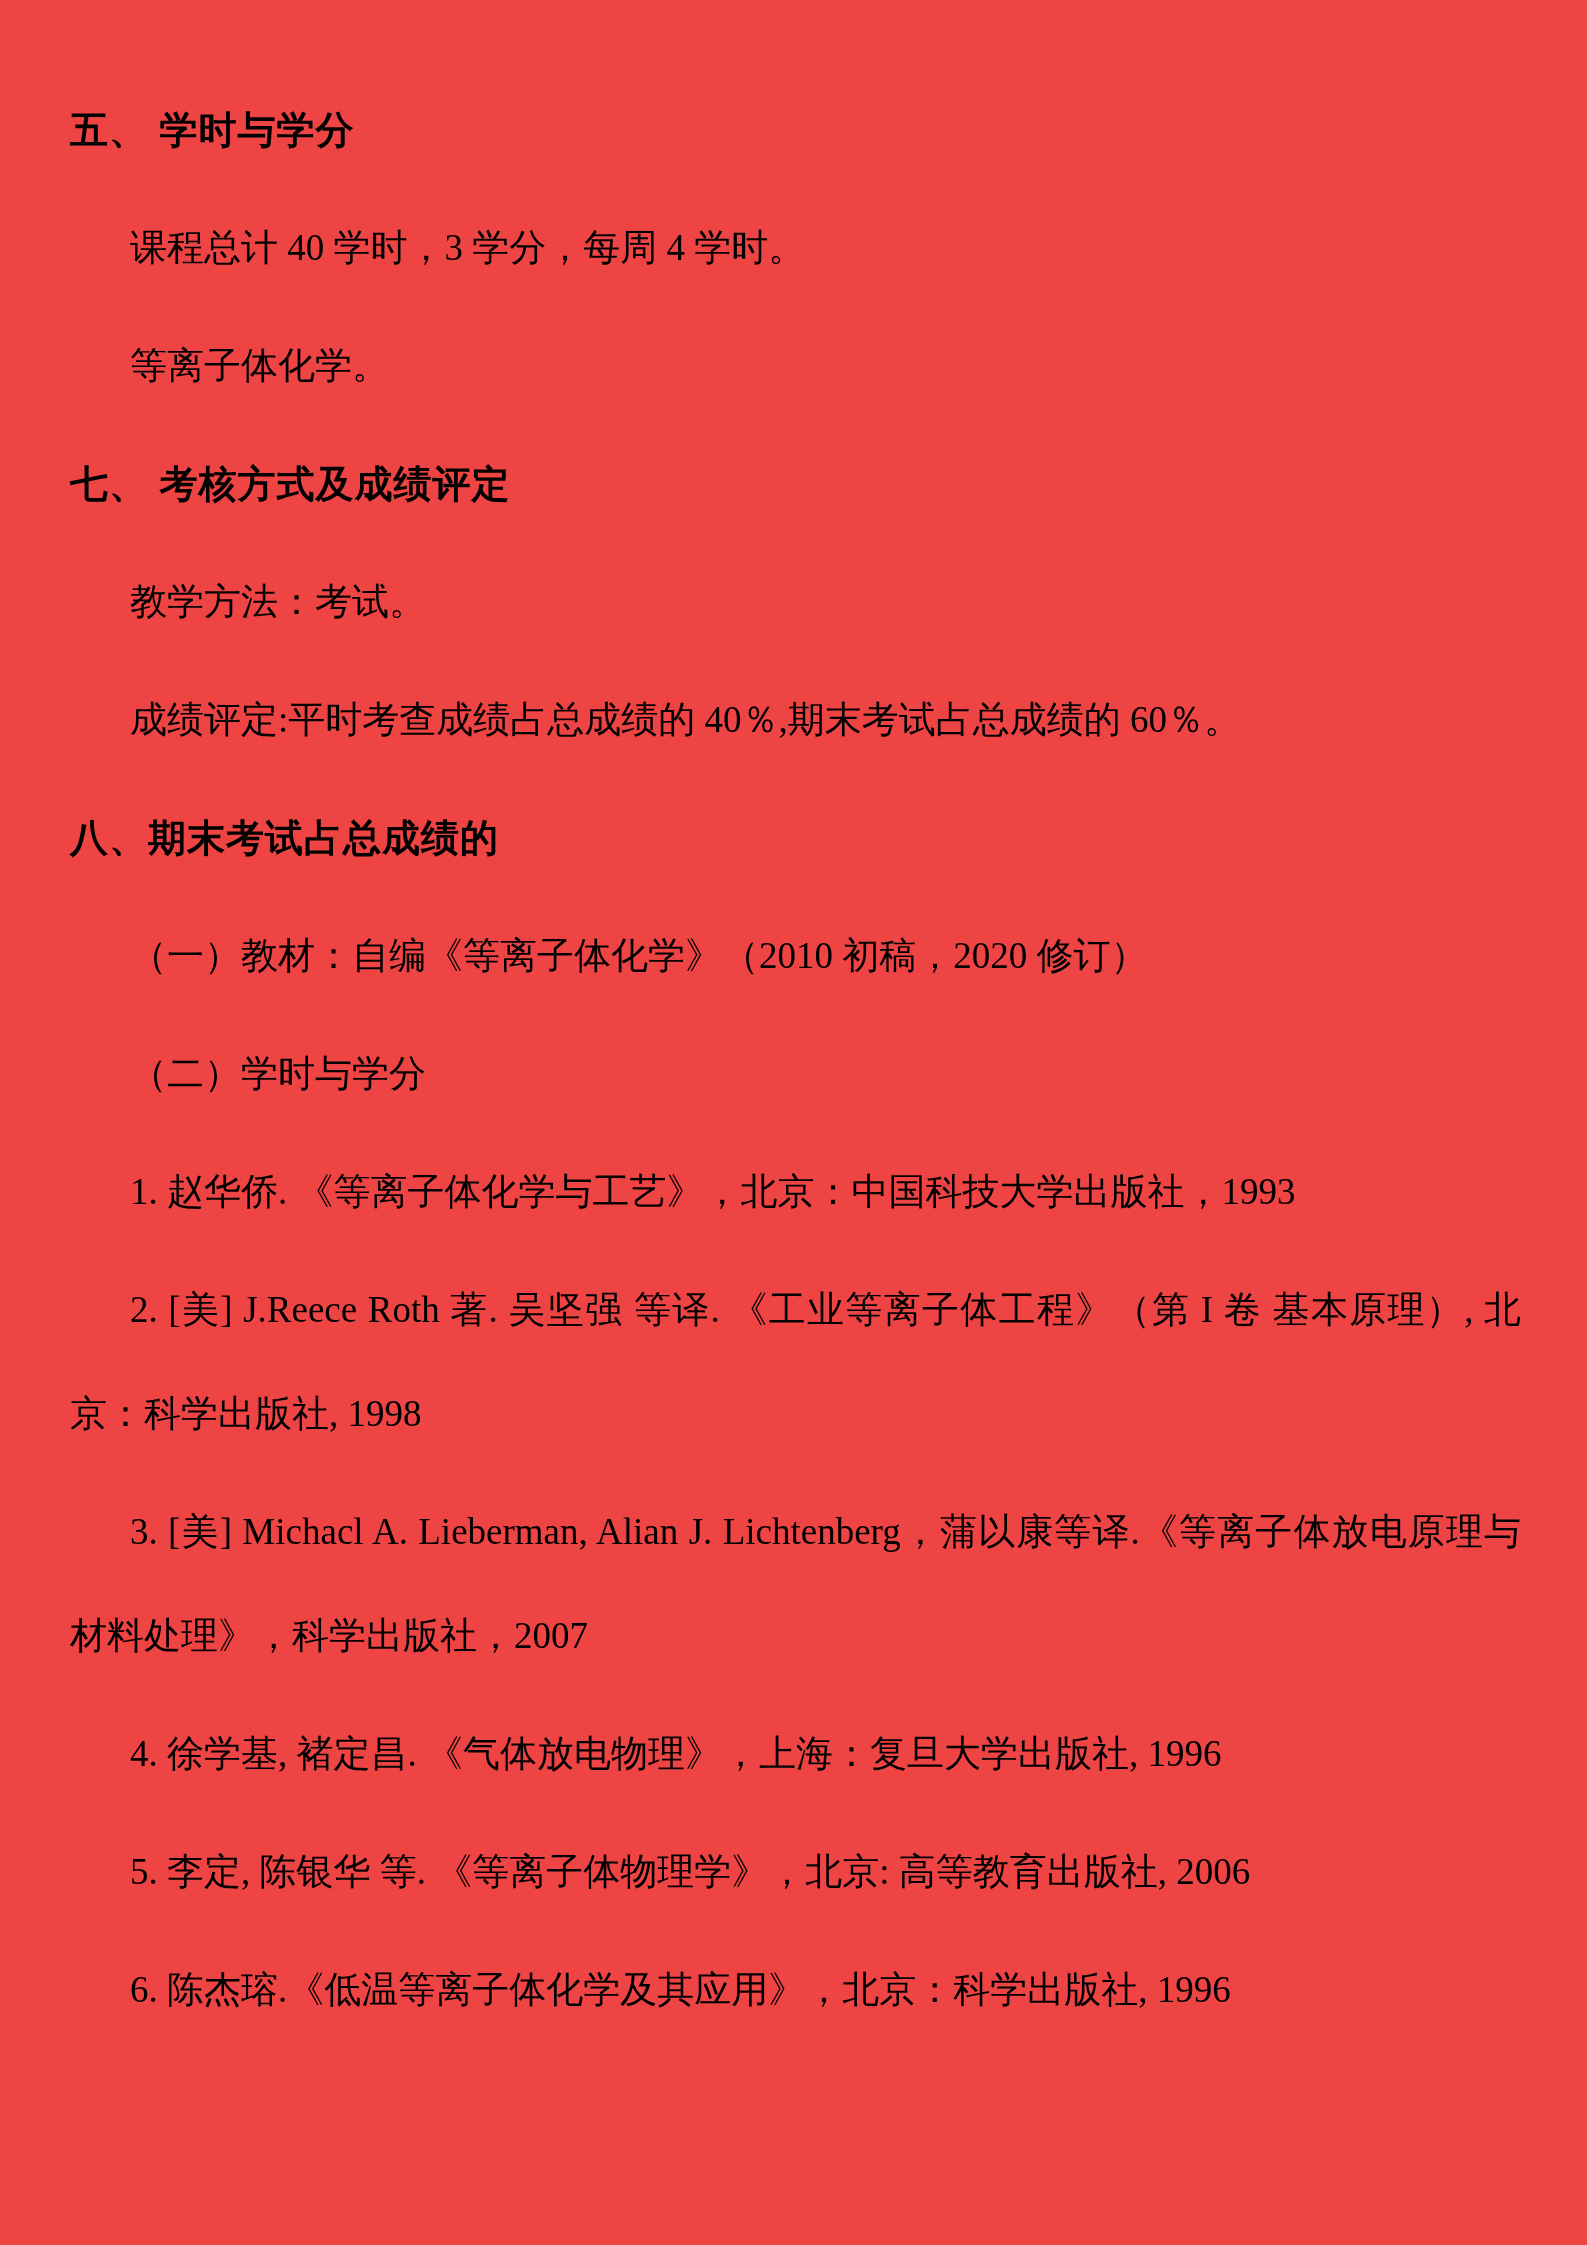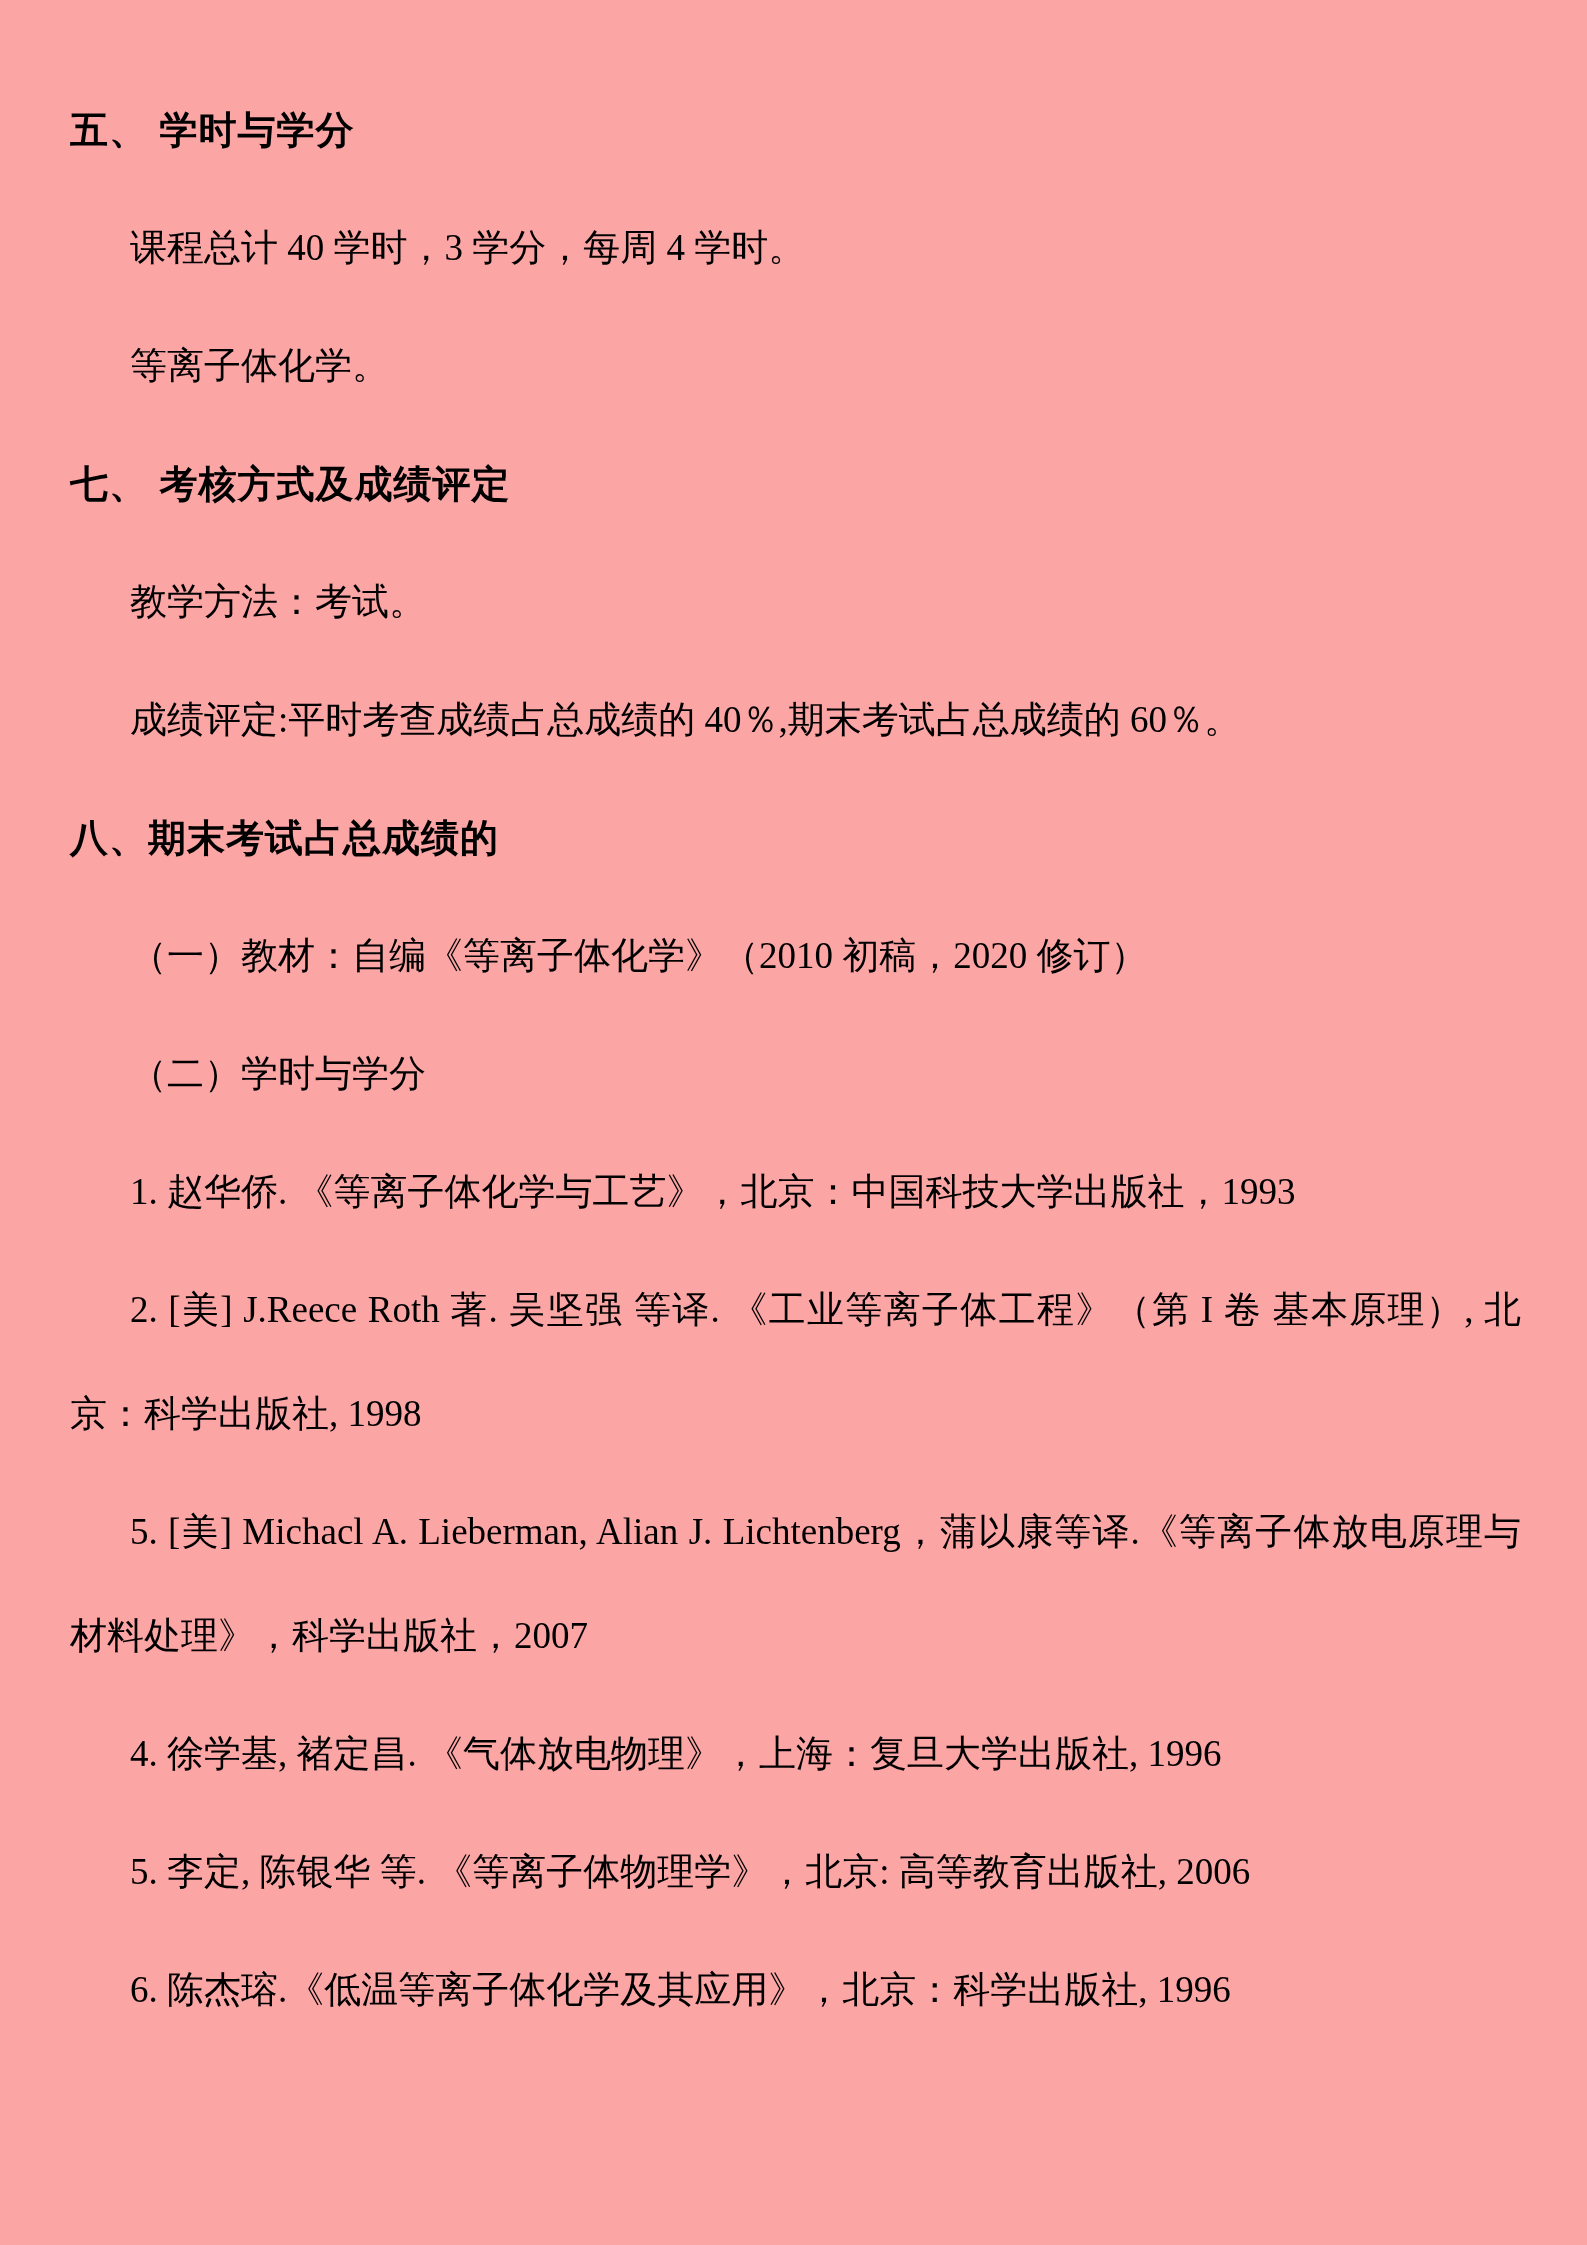--- a/index.html
+++ b/index.html
@@ -5,21 +5,21 @@
   html, body {
     margin: 0;
     padding: 0;
     background: #e8e8e8;
   }
   .page {
     position: relative;
     width: 1587px;
     height: 2245px;
     margin: 0 auto;
-    background: #fca5a5;
+    background: #ef4444;
     box-sizing: border-box;
     padding: 78px 66px 0 70px;
     overflow: hidden;
     color: #000000;
     font-family: "Liberation Serif", "DejaVu Serif", serif;
     font-size: 37px;
   }
   .blk {
     margin: 0 0 14px 0;
     line-height: 104px;
@@ -48,18 +48,18 @@
 
   <div class="blk heading">七、 考核方式及成绩评定</div>
   <div class="blk para">教学方法：考试。</div>
   <div class="blk para">成绩评定:平时考查成绩占总成绩的 40％,期末考试占总成绩的 60％。</div>
 
   <div class="blk heading">八、期末考试占总成绩的</div>
   <div class="blk para">（一）教材：自编《等离子体化学》（2010 初稿，2020 修订）</div>
   <div class="blk para">（二）学时与学分</div>
   <div class="blk para">1. 赵华侨. 《等离子体化学与工艺》，北京：中国科技大学出版社，1993</div>
   <div class="blk para">2. [美] J.Reece Roth 著. 吴坚强 等译. 《工业等离子体工程》（第 I 卷 基本原理）, 北京：科学出版社, 1998</div>
-  <div class="blk para">5. [美] Michacl A. Lieberman, Alian J. Lichtenberg，蒲以康等译.《等离子体放电原理与材料处理》，科学出版社，2007</div>
+  <div class="blk para">3. [美] Michacl A. Lieberman, Alian J. Lichtenberg，蒲以康等译.《等离子体放电原理与材料处理》，科学出版社，2007</div>
   <div class="blk para">4. 徐学基, 褚定昌. 《气体放电物理》，上海：复旦大学出版社, 1996</div>
   <div class="blk para">5. 李定, 陈银华 等. 《等离子体物理学》，北京: 高等教育出版社, 2006</div>
   <div class="blk para">6. 陈杰瑢.《低温等离子体化学及其应用》，北京：科学出版社, 1996</div>
 
 </div>
 
 </body></html>

